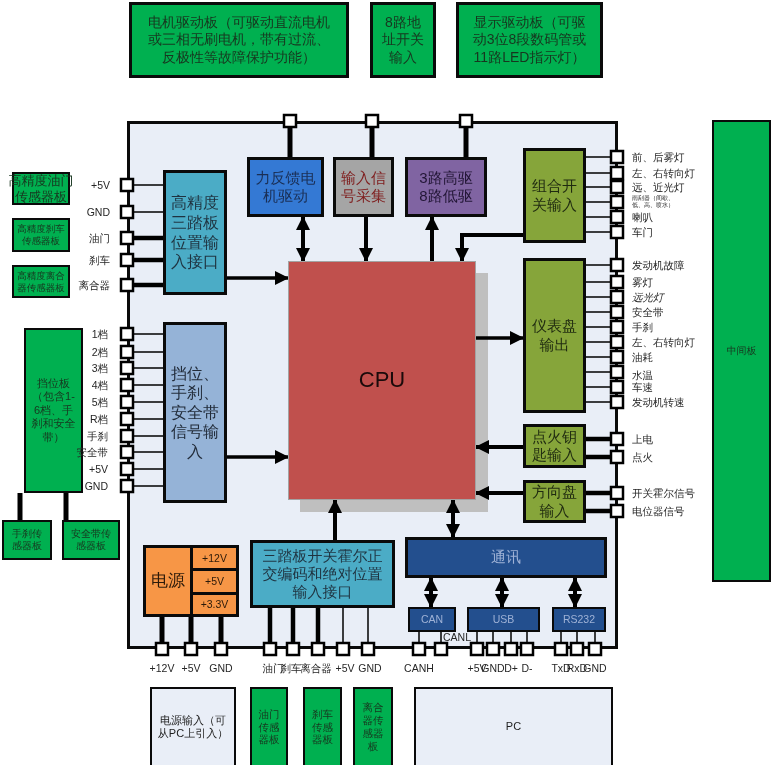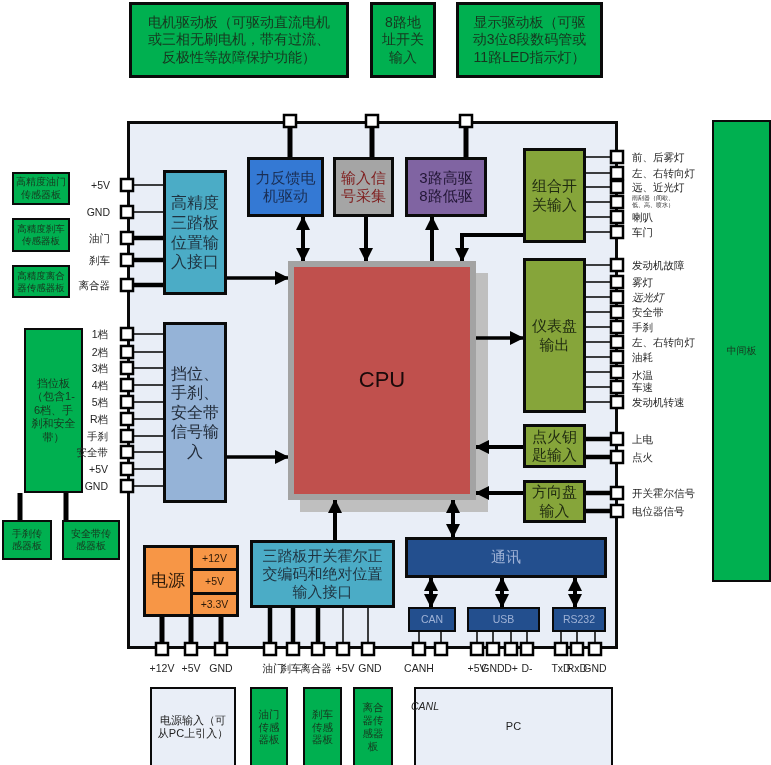--- a/index.html
+++ b/index.html
@@ -172,21 +172,21 @@
       <rect x="435" y="643" width="12" height="12" fill="#fff" stroke="#000" stroke-width="2.5"></rect>
       <rect x="471" y="643" width="12" height="12" fill="#fff" stroke="#000" stroke-width="2.5"></rect>
       <rect x="487" y="643" width="12" height="12" fill="#fff" stroke="#000" stroke-width="2.5"></rect>
       <rect x="505" y="643" width="12" height="12" fill="#fff" stroke="#000" stroke-width="2.5"></rect>
       <rect x="521" y="643" width="12" height="12" fill="#fff" stroke="#000" stroke-width="2.5"></rect>
       <rect x="555" y="643" width="12" height="12" fill="#fff" stroke="#000" stroke-width="2.5"></rect>
       <rect x="571" y="643" width="12" height="12" fill="#fff" stroke="#000" stroke-width="2.5"></rect>
       <rect x="589" y="643" width="12" height="12" fill="#fff" stroke="#000" stroke-width="2.5"></rect>
     </svg>
 
-  <div class="box green" style="left:12px;top:172px;width:58px;height:33px;font-size:10px;border-width:2.5px;text-align:center;">
+  <div class="box green" style="left:12px;top:172px;width:58px;height:33px;font-size:13px;border-width:2.5px;text-align:center;">
       <span class="line">高精度油门</span>
       <span class="line">传感器板</span>
     </div>
   <div class="box green" style="left:12px;top:218px;width:58px;height:34px;font-size:9.5px;border-width:2.5px;">
       <span class="line">高精度刹车</span>
       <span class="line">传感器板</span>
     </div>
   <div class="box green" style="left:12px;top:265px;width:58px;height:33px;font-size:9.5px;border-width:2.5px;">
       <span class="line">高精度离合</span>
       <span class="line">器传感器板</span>
@@ -228,21 +228,21 @@
     </div>
   <div class="box" style="left:333px;top:157px;width:61px;height:60px;font-size:15px;background:#a5a5a5;color:#7f1d1d;">
       <span class="line">输入信</span>
       <span class="line">号采集</span>
     </div>
   <div class="box" style="left:405px;top:157px;width:82px;height:60px;font-size:15px;background:#8064a2;color:#221636;">
       <span class="line">3路高驱</span>
       <span class="line">8路低驱</span>
     </div>
 
-  <div class="box" style="left:288px;top:261px;width:188px;height:239px;background:#c0504d;border:6px solid #a3a3a3;font-size:22px;color:#1a0a0a;">
+  <div class="box" style="left:288px;top:261px;width:188px;height:239px;background:#c0504d;border:1px solid #a3a3a3;font-size:22px;color:#1a0a0a;">
     <span>CPU</span>
   </div>
 
   <div class="box olive" style="left:523px;top:148px;width:63px;height:95px;font-size:15px;">
       <span class="line">组合开</span>
       <span class="line">关输入</span>
     </div>
   <div class="box olive" style="left:523px;top:258px;width:63px;height:155px;font-size:15px;">
       <span class="line">仪表盘</span>
       <span class="line">输出</span>
@@ -356,21 +356,21 @@
     <div class="plabel" style="left: 632px; top: 504px;">电位器信号</div>
     <div class="plabel" style="left: 132px; width: 60px; text-align: center; top: 661px;">+12V</div>
     <div class="plabel" style="left: 161px; width: 60px; text-align: center; top: 661px;">+5V</div>
     <div class="plabel" style="left: 191px; width: 60px; text-align: center; top: 661px;">GND</div>
     <div class="plabel" style="left: 243px; width: 60px; text-align: center; top: 661px;">油门</div>
     <div class="plabel" style="left: 261px; width: 60px; text-align: center; top: 661px;">刹车</div>
     <div class="plabel" style="left: 286px; width: 60px; text-align: center; top: 661px;">离合器</div>
     <div class="plabel" style="left: 315px; width: 60px; text-align: center; top: 661px;">+5V</div>
     <div class="plabel" style="left: 340px; width: 60px; text-align: center; top: 661px;">GND</div>
     <div class="plabel" style="left: 389px; width: 60px; text-align: center; top: 661px;">CANH</div>
-    <div class="plabel" style="left: 411px; width: 60px; text-align: left; top: 699px; font-style: italic;">CANL</div>
+    <div class="plabel" style="left: 411px; width: 60px; text-align: right; top: 630px;">CANL</div>
     <div class="plabel" style="left: 447px; width: 60px; text-align: center; top: 661px;">+5V</div>
     <div class="plabel" style="left: 463px; width: 60px; text-align: center; top: 661px;">GND</div>
     <div class="plabel" style="left: 481px; width: 60px; text-align: center; top: 661px;">D+</div>
     <div class="plabel" style="left: 497px; width: 60px; text-align: center; top: 661px;">D-</div>
     <div class="plabel" style="left: 531px; width: 60px; text-align: center; top: 661px;">TxD</div>
     <div class="plabel" style="left: 547px; width: 60px; text-align: center; top: 661px;">RxD</div>
     <div class="plabel" style="left: 565px; width: 60px; text-align: center; top: 661px;">GND</div>
   </div>
 
 </body></html>

